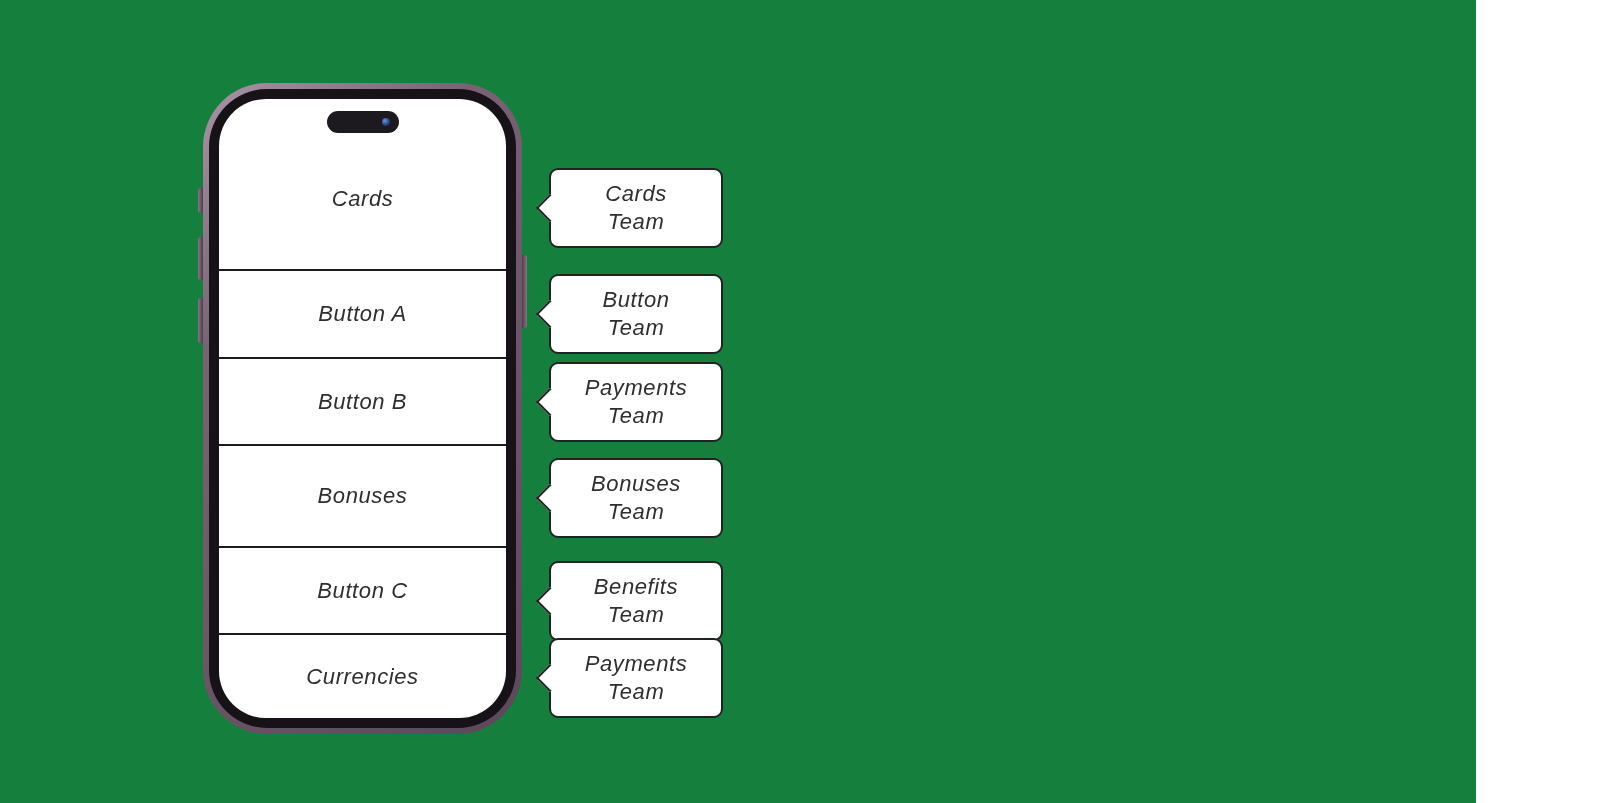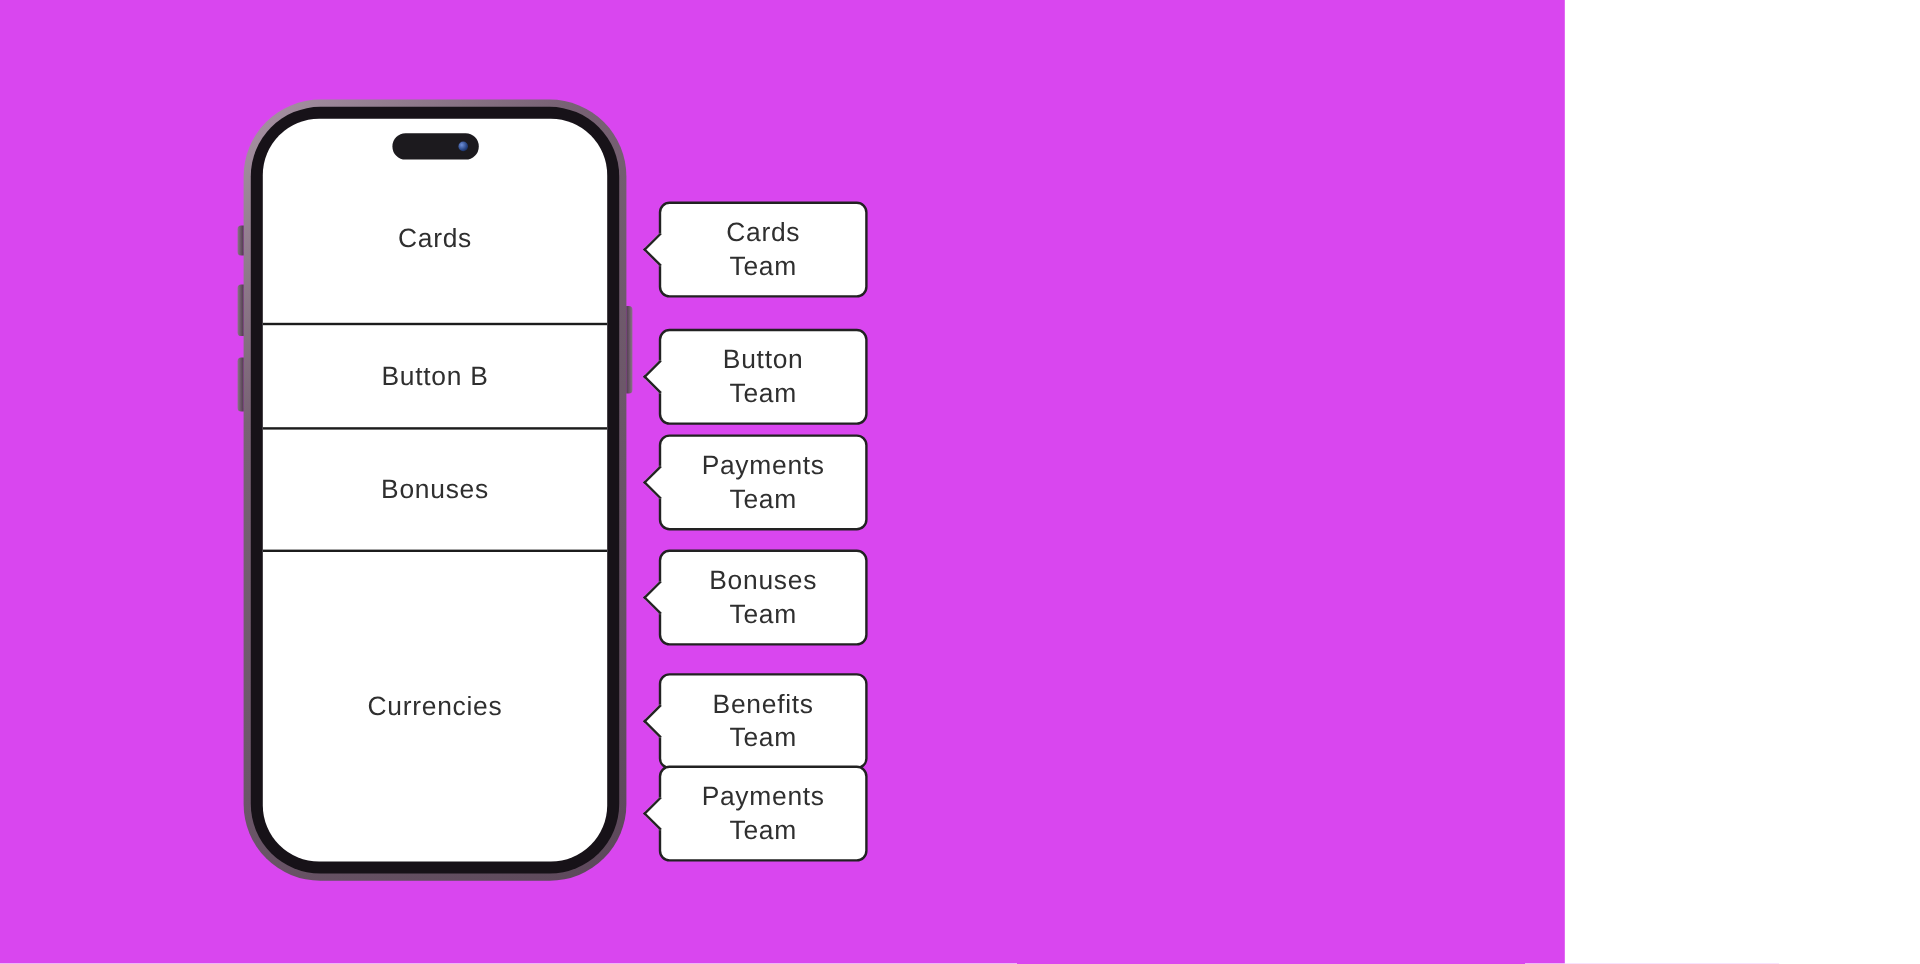--- a/index.html
+++ b/index.html
@@ -3,24 +3,25 @@
 <meta charset="utf-8">
 <style>
   html, body {
     margin: 0;
     padding: 0;
     background: #ffffff;
     font-family: "Liberation Sans", sans-serif;
   }
   .stage {
     position: relative;
-    width: 1304px;
+    width: 1476px;
     height: 803px;
-    background: #d946ef;
+    background: #15803d;
     overflow: hidden;
+    font-style: italic;
   }
 
   
   .phone {
     position: absolute;
     left: 203px;
     top: 83px;
     width: 319px;
     height: 651px;
     border-radius: 64px;
@@ -154,26 +155,32 @@
     <div class="sidebtn btn-volup"></div>
     <div class="sidebtn btn-voldn"></div>
     <div class="sidebtn btn-power"></div>
 
     <div class="bezel">
       <div class="screen">
 
         <div class="row row-0">
           <span>Cards</span>
         </div>
+        <div class="row row-1">
+          <span>Button A</span>
+        </div>
         <div class="row row-2">
           <span>Button B</span>
         </div>
         <div class="row row-3">
           <span>Bonuses</span>
         </div>
+        <div class="row row-4">
+          <span>Button C</span>
+        </div>
         <div class="row row-5">
           <span>Currencies</span>
         </div>
 
         <div class="island">
           <div class="camera"></div>
         </div>
 
       </div>
     </div>

